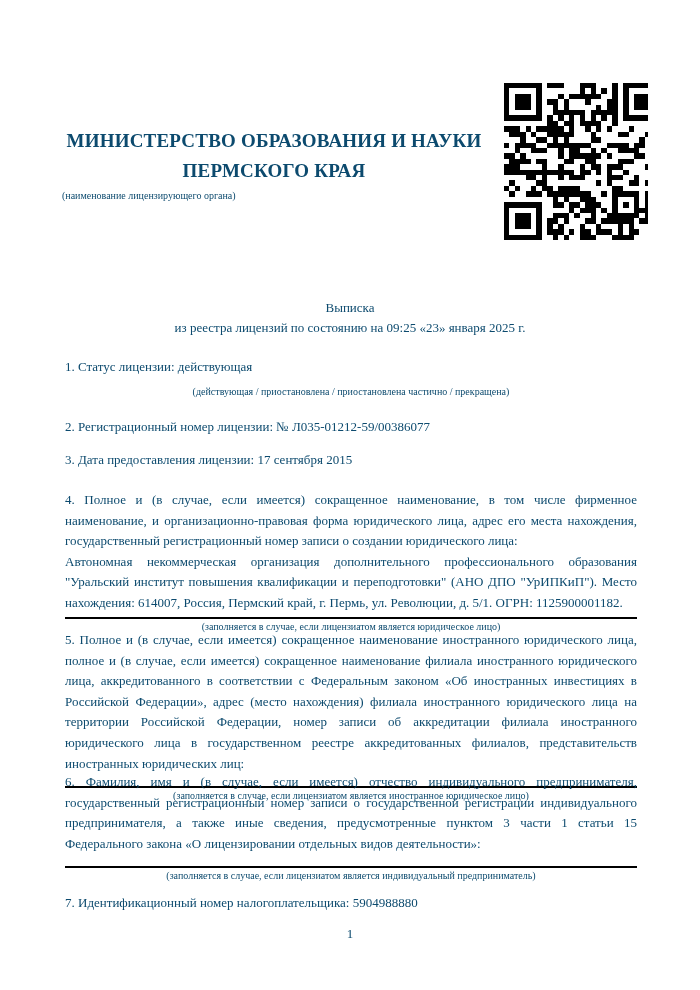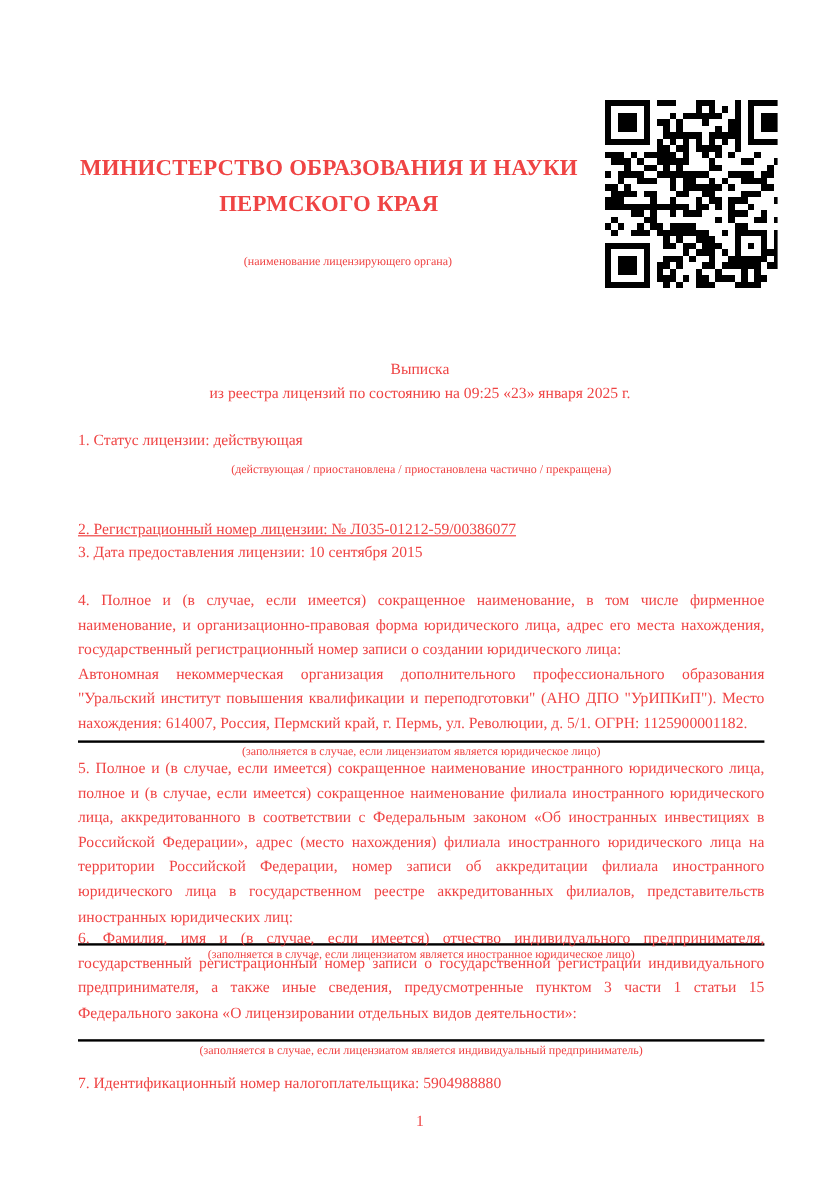--- a/index.html
+++ b/index.html
@@ -2,38 +2,37 @@
 <html><head>
 <meta charset="utf-8">
 <style>
   html, body { margin: 0; padding: 0; background: #ffffff; }
   .page {
     position: relative;
     width: 648px;
     height: 990px;
     background: #ffffff;
     font-family: "Liberation Serif", "DejaVu Serif", serif;
-    color: #ef4444;
+    color: #0c4a6e;
     overflow: hidden;
   }
   .abs { position: absolute; }
 
   .ministry {
     top: 126px; left: 62px; width: 424px;
     text-align: center;
     font-weight: bold;
     font-size: 19px;
     line-height: 30px;
     letter-spacing: 0.2px;
   }
   .ministry-note {
-    top: 190px; left: 78px; width: 424px;
-    text-align: center;
+    top: 190px; left: 62px; width: 424px;
+    text-align: left;
     font-size: 10px;
-    margin-top: 23px;
   }
   .qr {
     top: 83px; left: 504px;
     width: 157px; height: 157px;
   }
 
   .doc-title {
     top: 298px; left: 0; width: 700px;
     text-align: center;
     font-size: 13px;
@@ -505,23 +504,23 @@
       </svg></div>
 
   <div class="abs doc-title">
     <div>Выписка</div>
     <div>из реестра лицензий по состоянию на 09:25 «23» января 2025 г.</div>
   </div>
 
   <div class="abs content body-text" style="top:357px;">1. Статус лицензии: действующая</div>
   <div class="abs content small-note" style="top:386px;">(действующая / приостановлена / приостановлена частично / прекращена)</div>
 
-  <div class="abs content body-text" style="top:431px;text-decoration:underline;">2. Регистрационный номер лицензии: № Л035-01212-59/00386077</div>
-
-  <div class="abs content body-text" style="top:450px;">3. Дата предоставления лицензии: 10 сентября 2015</div>
+  <div class="abs content body-text" style="top:417px;">2. Регистрационный номер лицензии: № Л035-01212-59/00386077</div>
+
+  <div class="abs content body-text" style="top:450px;">3. Дата предоставления лицензии: 17 сентября 2015</div>
 
   <div class="abs content" style="top:490px;">
     <div class="body-text just">4. Полное и (в случае, если имеется) сокращенное наименование, в том числе фирменное наименование, и организационно-правовая форма юридического лица, адрес его места нахождения, государственный регистрационный номер записи о создании юридического лица:</div>
     <div class="body-text just">Автономная некоммерческая организация дополнительного профессионального образования "Уральский институт повышения квалификации и переподготовки" (АНО ДПО "УрИПКиП"). Место нахождения: 614007, Россия, Пермский край, г. Пермь, ул. Революции, д. 5/1. ОГРН: 1125900001182.</div>
     <div class="rule rule-tight"></div>
     <div class="small-note note-after-rule">(заполняется в случае, если лицензиатом является юридическое лицо)</div>
   </div>
 
   <div class="abs content" style="top:618px;margin-top:12px;">
     <div class="body-text just">5. Полное и (в случае, если имеется) сокращенное наименование иностранного юридического лица, полное и (в случае, если имеется) сокращенное наименование филиала иностранного юридического лица, аккредитованного в соответствии с Федеральным законом «Об иностранных инвестициях в Российской Федерации», адрес (место нахождения) филиала иностранного юридического лица на территории Российской Федерации, номер записи об аккредитации филиала иностранного юридического лица в государственном реестре аккредитованных филиалов, представительств иностранных юридических лиц:</div>

